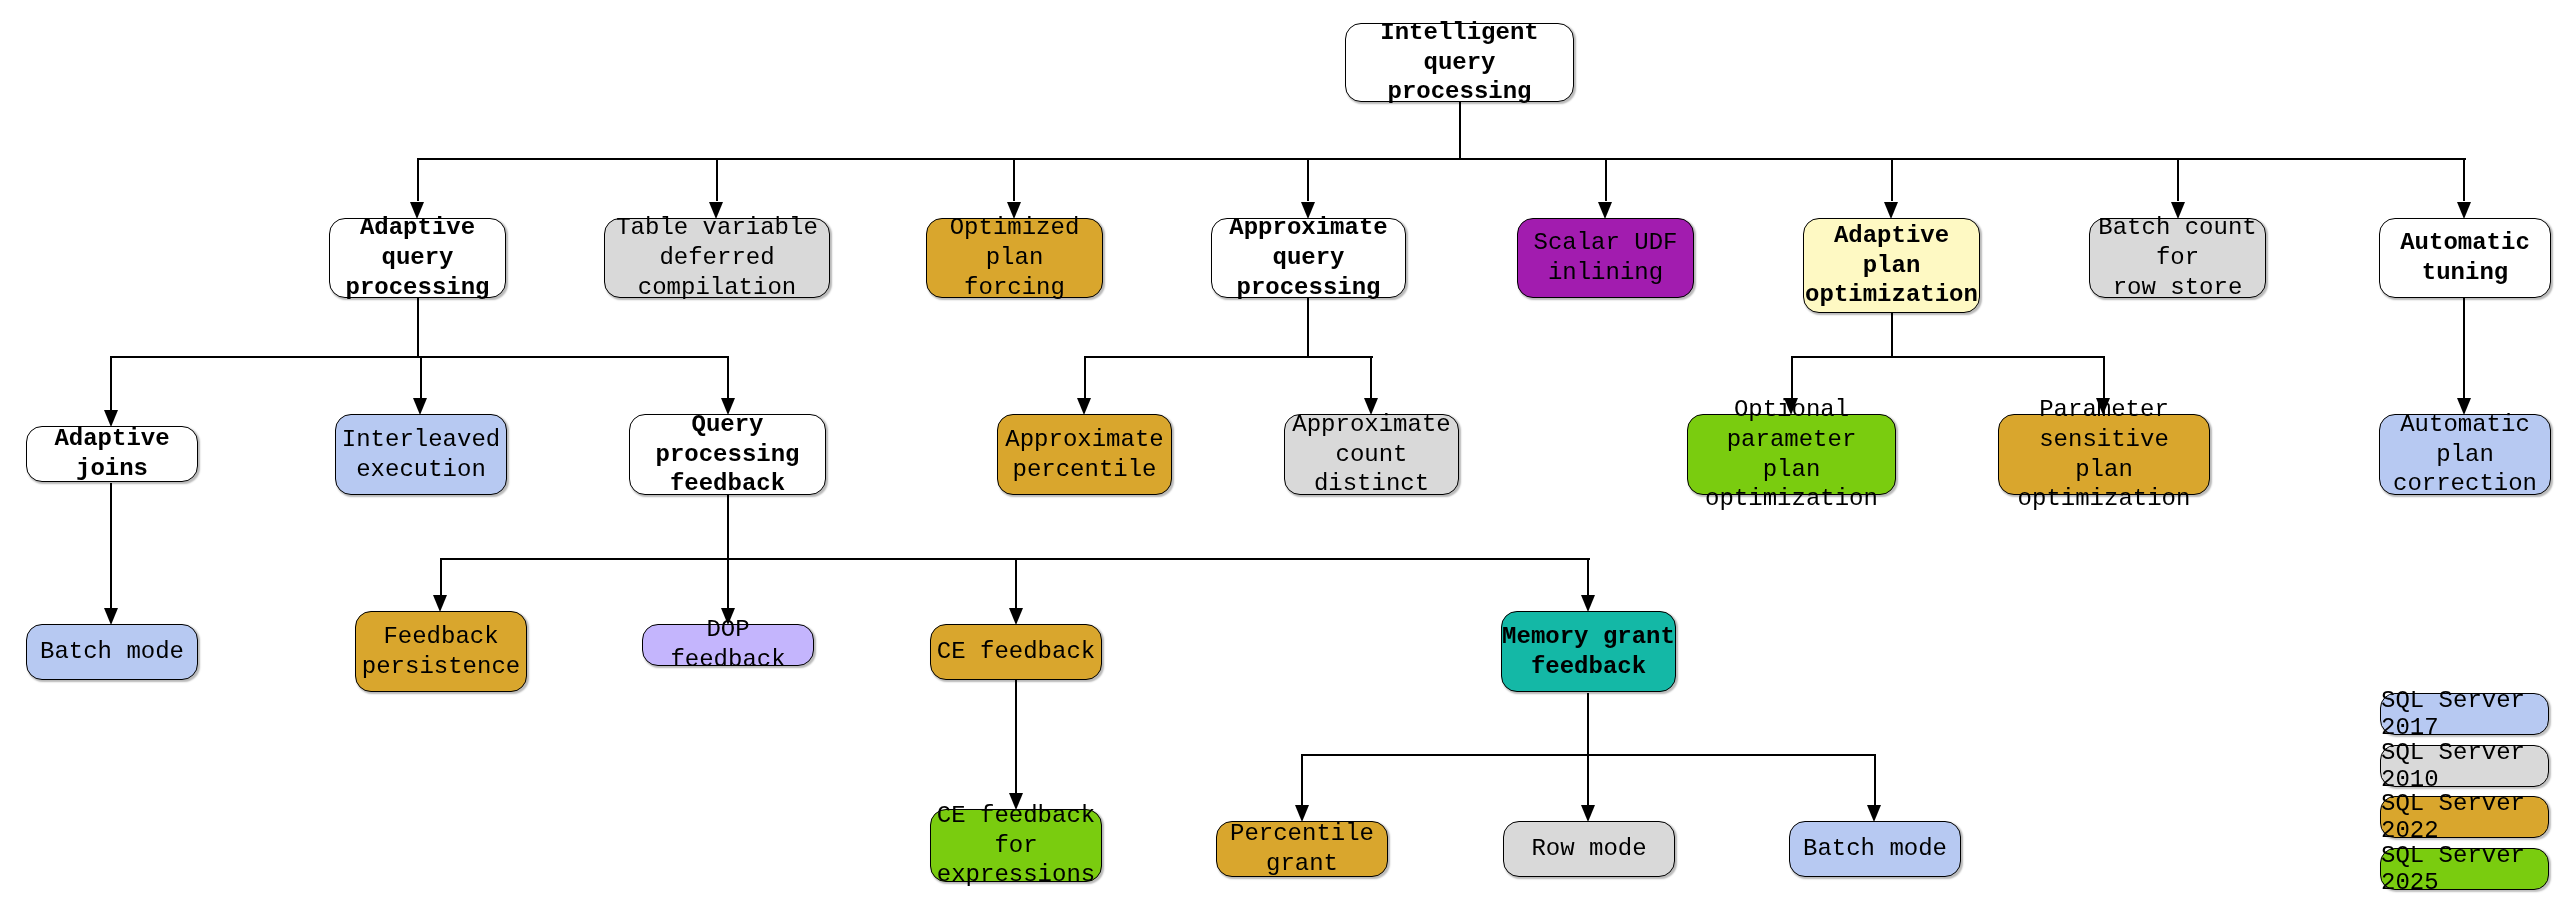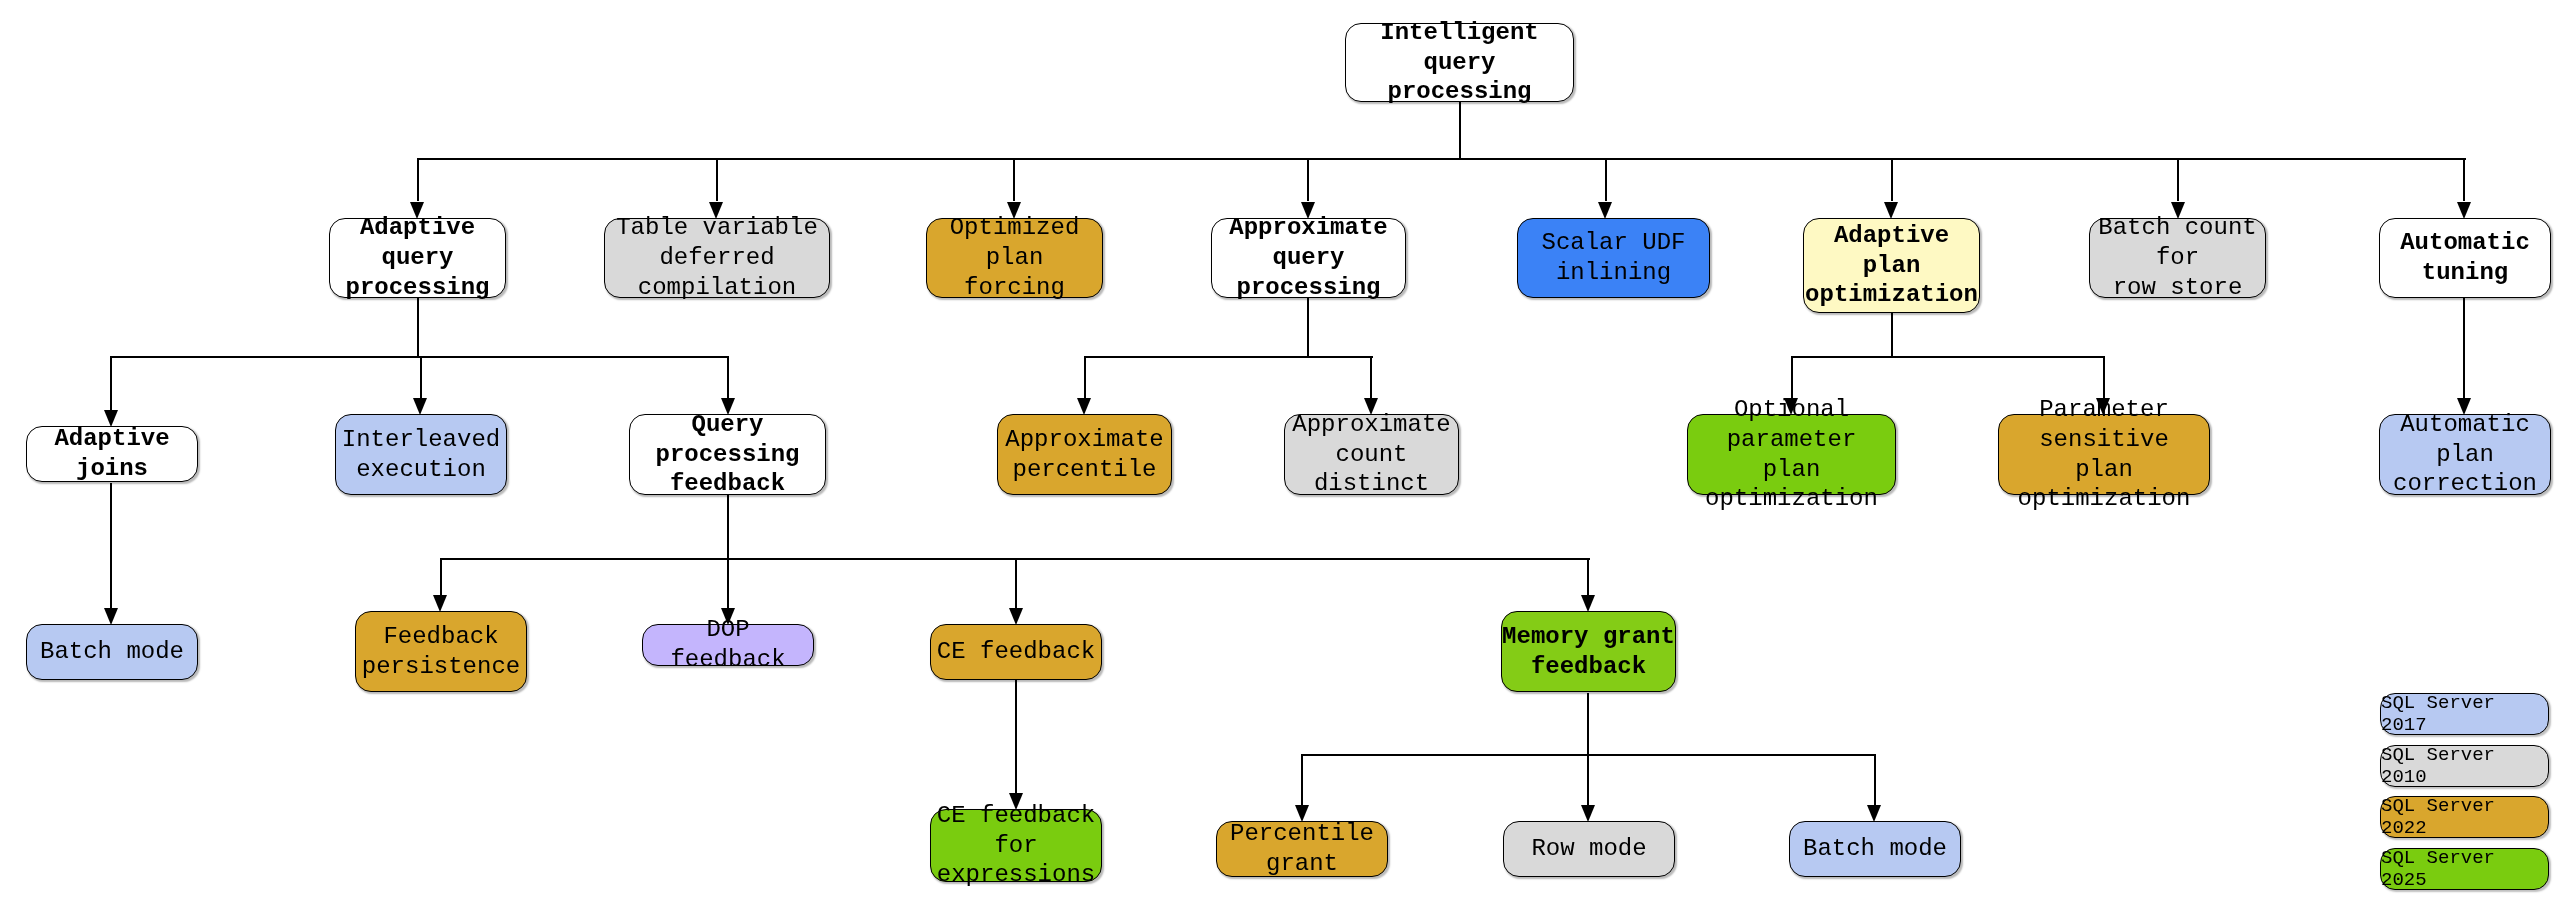--- a/index.html
+++ b/index.html
@@ -55,21 +55,21 @@
     position: absolute;
     left: 0;
     width: 169px;
     height: 42px;
     box-sizing: border-box;
     border: 1.7px solid #000000;
     border-radius: 15px;
     display: flex;
     align-items: center;
     justify-content: center;
-    font-size: 19px;
+    font-size: 24px;
     color: #000000;
     box-shadow: 1.1px 1.7px 1.7px rgba(0,0,0,0.25);
   }
 </style>
 </head>
 <body>
 
 <div id="canvas">
   <div id="edges">
       <div class="edge-line" style="left: 1459px; top: 102px; width: 2.3px; height: 57px;"></div>
@@ -139,21 +139,21 @@
       <div class="node category" style="left: 1345px; top: 23px; width: 229px; height: 79px; background: rgb(255, 255, 255);">Intelligent query
 processing</div>
       <div class="node category" style="left: 329px; top: 218px; width: 177px; height: 80px; background: rgb(255, 255, 255);">Adaptive query
 processing</div>
       <div class="node" style="left: 604px; top: 218px; width: 226px; height: 80px; background: rgb(217, 217, 217);">Table variable
 deferred compilation</div>
       <div class="node" style="left: 926px; top: 218px; width: 177px; height: 80px; background: rgb(217, 166, 45);">Optimized plan
 forcing</div>
       <div class="node category" style="left: 1211px; top: 218px; width: 195px; height: 80px; background: rgb(255, 255, 255);">Approximate
 query processing</div>
-      <div class="node" style="left: 1517px; top: 218px; width: 193px; height: 80px; background: #3b82f6;">Scalar UDF
+      <div class="node" style="left: 1517px; top: 218px; width: 177px; height: 80px; background: #a21caf;">Scalar UDF
 inlining</div>
       <div class="node category" style="left: 1803px; top: 218px; width: 177px; height: 95px; background: #fef9c3;">Adaptive plan
 optimization</div>
       <div class="node" style="left: 2089px; top: 218px; width: 177px; height: 80px; background: rgb(217, 217, 217);">Batch count for
 row store</div>
       <div class="node category" style="left: 2379px; top: 218px; width: 172px; height: 80px; background: rgb(255, 255, 255);">Automatic
 tuning</div>
       <div class="node category" style="left: 26px; top: 426px; width: 172px; height: 56px; background: rgb(255, 255, 255);">Adaptive joins</div>
       <div class="node" style="left: 335px; top: 414px; width: 172px; height: 81px; background: rgb(183, 201, 242);">Interleaved
 execution</div>
@@ -167,21 +167,21 @@
 plan optimization</div>
       <div class="node" style="left: 1998px; top: 414px; width: 212px; height: 81px; background: rgb(217, 166, 45);">Parameter sensitive
 plan optimization</div>
       <div class="node" style="left: 2379px; top: 414px; width: 172px; height: 81px; background: rgb(183, 201, 242);">Automatic plan
 correction</div>
       <div class="node" style="left: 26px; top: 624px; width: 172px; height: 56px; background: rgb(183, 201, 242);">Batch mode</div>
       <div class="node" style="left: 355px; top: 611px; width: 172px; height: 81px; background: rgb(217, 166, 45);">Feedback
 persistence</div>
       <div class="node" style="left: 642px; top: 624px; width: 172px; height: 42px; background: #c4b5fd;">DOP feedback</div>
       <div class="node" style="left: 930px; top: 624px; width: 172px; height: 56px; background: rgb(217, 166, 45);">CE feedback</div>
-      <div class="node category" style="left: 1501px; top: 611px; width: 175px; height: 81px; background: #84cc16;">Memory grant
+      <div class="node category" style="left: 1501px; top: 611px; width: 175px; height: 81px; background: #14b8a6;">Memory grant
 feedback</div>
       <div class="node" style="left: 930px; top: 809px; width: 172px; height: 73px; background: rgb(122, 204, 15);">CE feedback for
 expressions</div>
       <div class="node" style="left: 1216px; top: 821px; width: 172px; height: 56px; background: rgb(217, 166, 45);">Percentile grant</div>
       <div class="node" style="left: 1503px; top: 821px; width: 172px; height: 56px; background: rgb(217, 217, 217);">Row mode</div>
       <div class="node" style="left: 1789px; top: 821px; width: 172px; height: 56px; background: rgb(183, 201, 242);">Batch mode</div>
     </div>
   <div id="legend">
     <div class="legend-item" style="top: 0px; background: rgb(183, 201, 242);">SQL Server 2017</div>
     <div class="legend-item" style="top: 52px; background: rgb(217, 217, 217);">SQL Server 2010</div>

